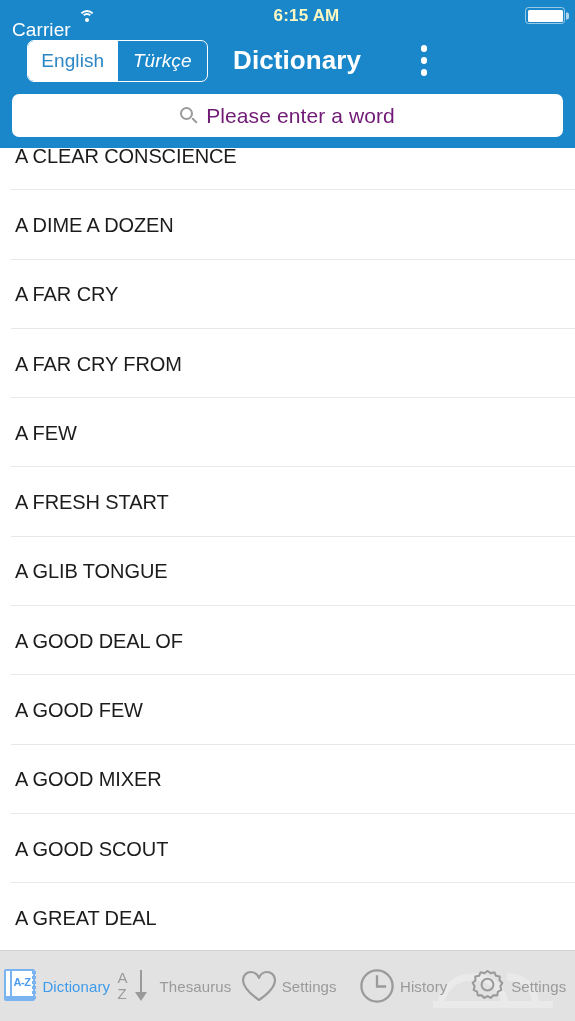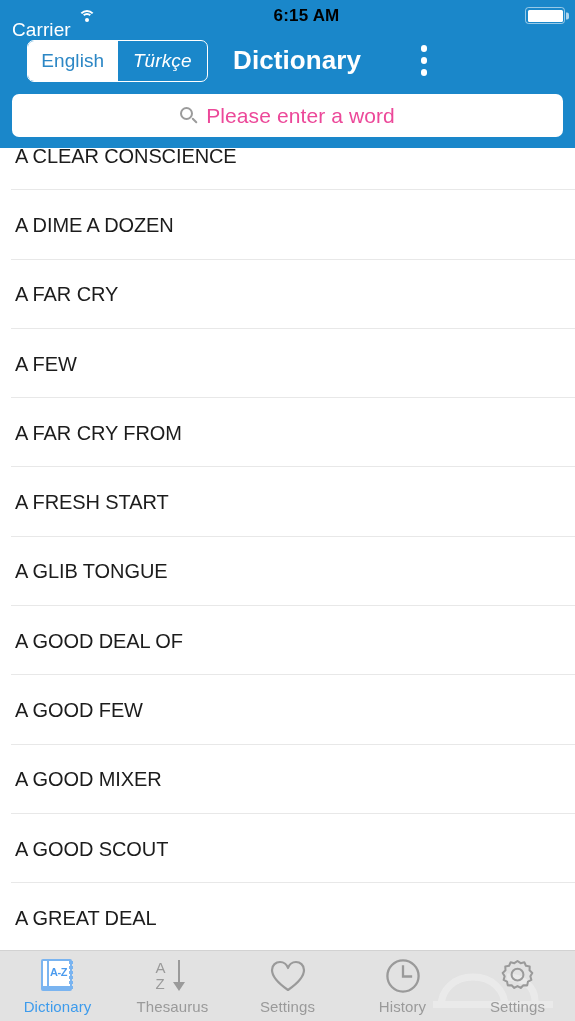--- a/index.html
+++ b/index.html
@@ -128,21 +128,21 @@
     width: 4px; height: 4px; top: 9.5px;
     border: none; background: #ffffff; border-radius: 50%;
   }
 
   .status-time {
     position: absolute;
     left: 0; right: 0;
     text-align: center;
     font-size: 17px;
     font-weight: 700;
-    color: #000000;
+    color: #fef9c3;
     letter-spacing: 0.2px;
     margin-left: 38px;
   }
 
   .status-right {
     position: absolute;
     right: 10px;
     display: flex;
     align-items: center;
   }
@@ -287,21 +287,21 @@
     right: 0px; bottom: 0.5px;
     width: 7px; height: 2px;
     background: #9b9b9b;
     transform: rotate(45deg);
     transform-origin: right center;
     border-radius: 1px;
   }
 
   .search-placeholder {
     font-size: 21px;
-    color: #ec4899;
+    color: #701a75;
     letter-spacing: 0.1px;
     line-height: 1;
   }
 
   
   .tabbar {
     position: absolute;
     left: 0;
     bottom: 0;
     width: 575px;
@@ -319,21 +319,21 @@
     width: 150px;
     height: 62px;
     opacity: 0.30;
     pointer-events: none;
   }
 
   .tab-item {
     flex: 1;
     position: relative;
     display: flex;
-    flex-direction: column;
+    flex-direction: row;
     align-items: center;
     justify-content: center;
     gap: 5px;
     z-index: 2;
   }
 
   .tab-icon {
     height: 36px;
     display: flex;
     align-items: center;
@@ -441,24 +441,24 @@
       <div class="list-row">
         <span class="list-row-label">A CLEAR CONSCIENCE</span>
       </div>
       <div class="list-row">
         <span class="list-row-label">A DIME A DOZEN</span>
       </div>
       <div class="list-row">
         <span class="list-row-label">A FAR CRY</span>
       </div>
       <div class="list-row">
+        <span class="list-row-label">A FAR CRY FROM</span>
+      </div>
+      <div class="list-row">
         <span class="list-row-label">A FEW</span>
-      </div>
-      <div class="list-row">
-        <span class="list-row-label">A FAR CRY FROM</span>
       </div>
       <div class="list-row">
         <span class="list-row-label">A FRESH START</span>
       </div>
       <div class="list-row">
         <span class="list-row-label">A GLIB TONGUE</span>
       </div>
       <div class="list-row">
         <span class="list-row-label">A GOOD DEAL OF</span>
       </div>

